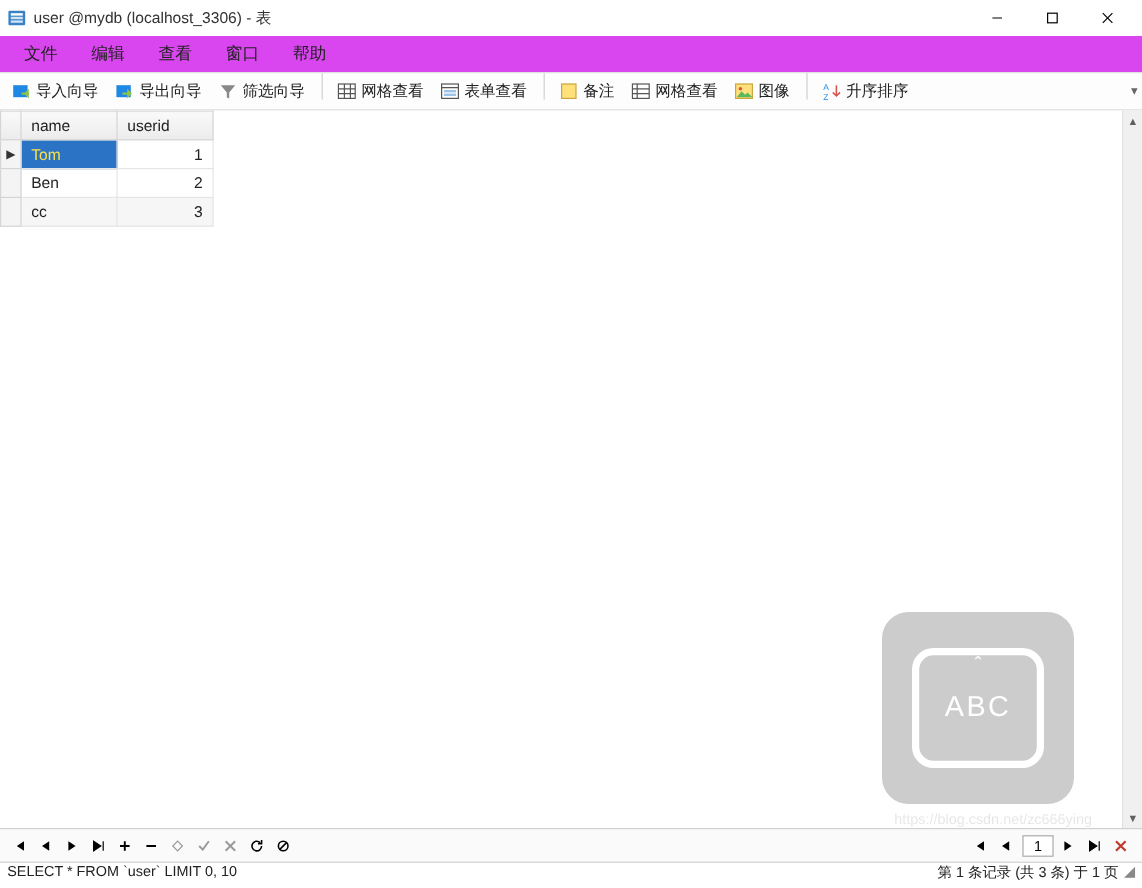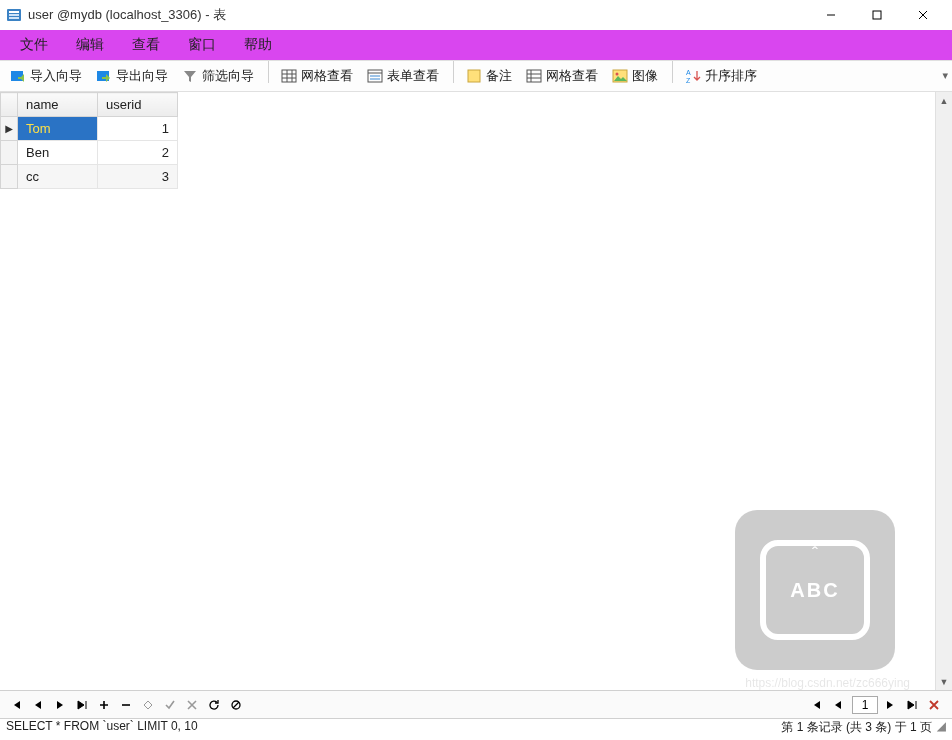--- a/index.html
+++ b/index.html
@@ -38,21 +38,21 @@
 td.num { text-align: right; }
 tr.alt td.cell { background: #f6f6f6; }
 tr.sel td.cell.sel { background: #2a73c5; color: #fde047; margin-top: 12px; }
 .col-name { width: 80px; }
 .col-userid { width: 80px; }
 
 
 .ime-badge { position: absolute; right: 40px; bottom: 20px; width: 160px; height: 160px; border-radius: 22px; background: rgba(0,0,0,0.20); display: flex; align-items: center; justify-content: center; }
 .ime-inner { width: 110px; height: 100px; border: 6px solid #fff; border-radius: 18px; position: relative; display:flex; align-items:center; justify-content:center; }
 .ime-caret { position:absolute; top:-2px; left:50%; transform:translateX(-50%); font-size:18px; color:#fff; }
-.ime-lang { color:#fff; font-size:20px; font-weight:700; letter-spacing:2px; }
+.ime-lang { color:#fff; font-size:24px; font-weight:400; letter-spacing:2px; }
 .watermark-text { position:absolute; right:25px; bottom:0; font-size:12px; color:rgba(0,0,0,0.10); }
 
 
 .navbar { height: 28px; border-top: 1px solid #d0d0d0; display: flex; align-items: center; padding: 0 6px; font-size: 13px; background:#fafafa; }
 .nav-group { display:flex; align-items:center; }
 .nav-btn { width: 20px; height: 20px; display:flex; align-items:center; justify-content:center; margin-right:2px; cursor:pointer; color:#333; }
 .nav-spacer { flex:1; }
 .page-input { width: 26px; height:18px; border:1px solid #aaa; text-align:center; font-size:12px; margin:0 2px; }
 
 

